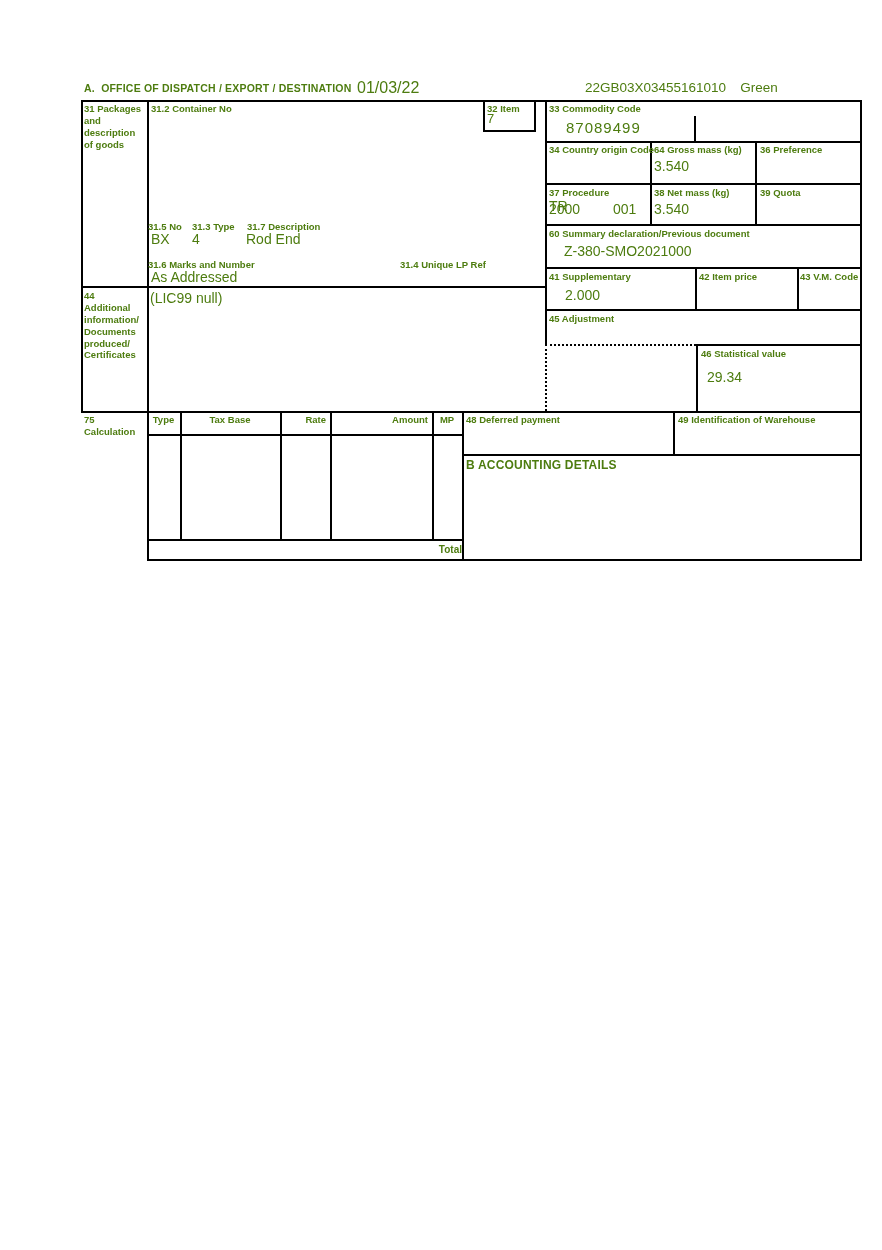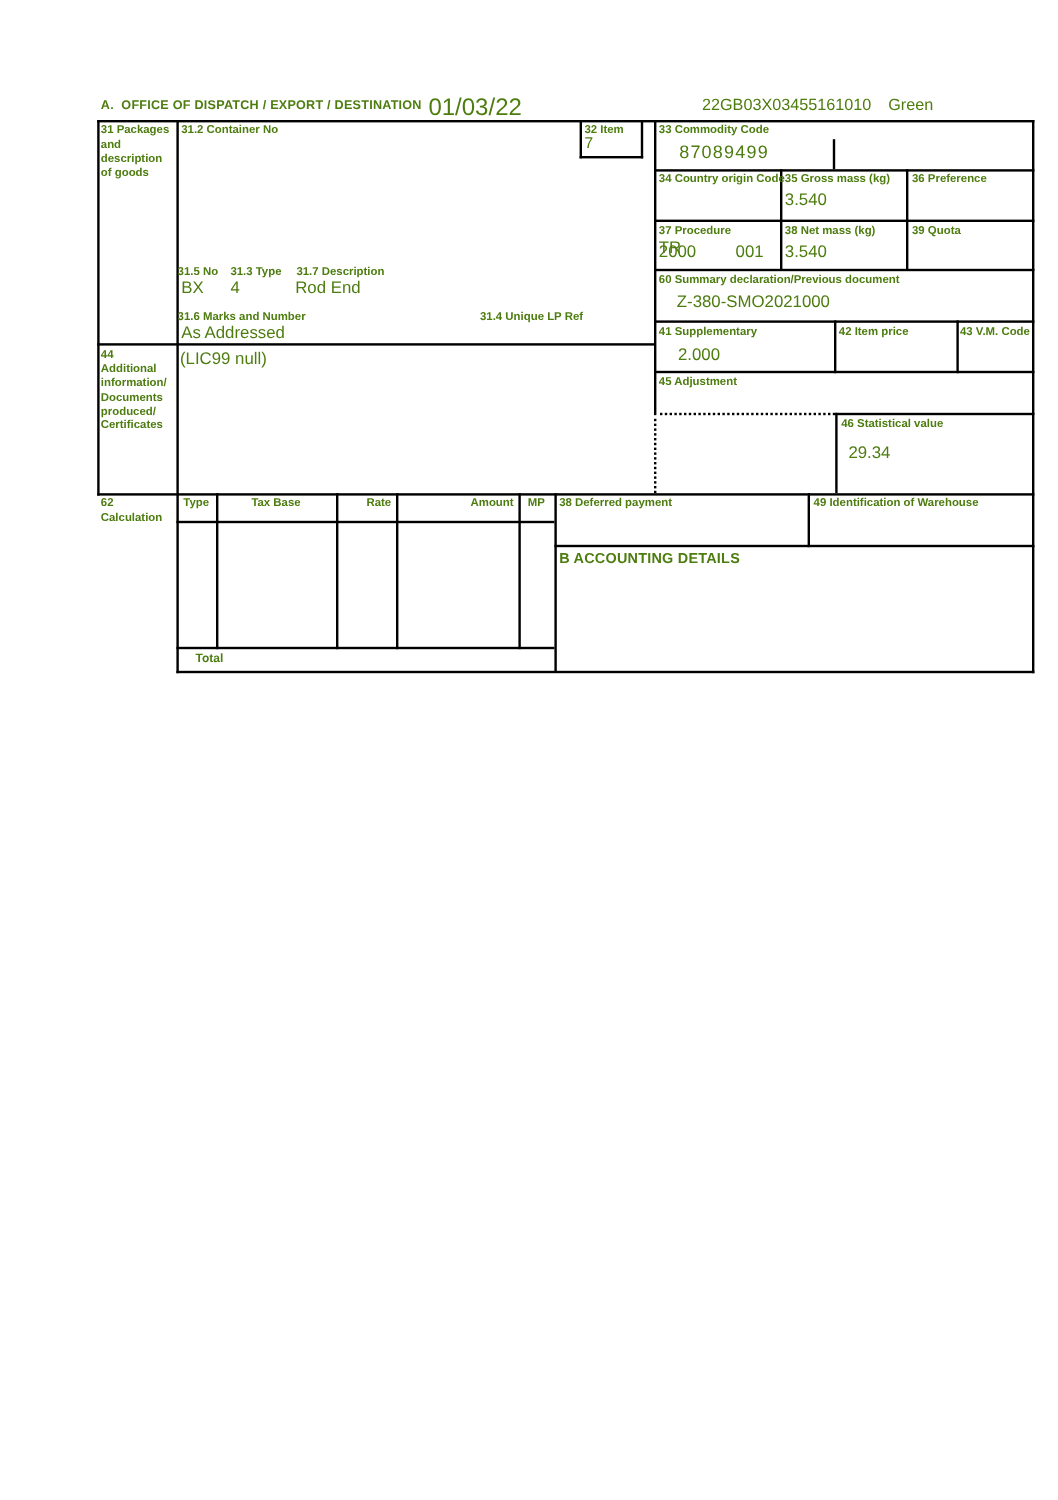--- a/index.html
+++ b/index.html
@@ -6,27 +6,27 @@
   .page{position:relative;width:882px;height:1250px;background:#ffffff;color:#4d7c0f;
         font-family:Liberation Sans, sans-serif;overflow:hidden;}
   .hl{position:absolute;height:2px;background:#000;}
   .vl{position:absolute;width:2px;background:#000;}
   .hl.dot{background:none;border-top:2px dotted #000;height:0;}
   .vl.dot{background:none;border-left:2px dotted #000;width:0;}
   .lbl{position:absolute;font-weight:bold;font-size:9.5px;line-height:1.25;white-space:nowrap;}
   .lbl.pre{white-space:pre-line;}
   .val{position:absolute;font-size:14px;line-height:1.15;white-space:nowrap;}
   .hdr-a{position:absolute;font-weight:bold;font-size:10.5px;letter-spacing:.2px;white-space:pre;}
-  .hdr-date{position:absolute;font-size:20px;}
+  .hdr-date{position:absolute;font-size:16px;}
   .hdr-mrn{position:absolute;font-size:13.5px;display:flex;gap:14px;}
   .th{position:absolute;font-weight:bold;font-size:9.5px;line-height:1;}
   .th.c{text-align:center;}
   .th.r{text-align:right;}
   .b-acct{position:absolute;font-weight:bold;font-size:12px;letter-spacing:.2px;}
-  .total{position:absolute;font-weight:bold;font-size:10px;text-align:left;padding-left:16px;}
+  .total{position:absolute;font-weight:bold;font-size:10px;text-align:right;}
   .commodity{font-size:15px;letter-spacing:1px;}
 </style>
 </head>
 <body>
 
 <div class="page">
 
   <div class="hdr-a" style="left:84px;top:82px;">A.  OFFICE OF DISPATCH / EXPORT / DESTINATION</div>
   <div class="hdr-date" style="left:357px;top:79px;">01/03/22</div>
   <div class="hdr-mrn" style="left:585px;top:80px;">
@@ -73,21 +73,21 @@
   <div class="lbl pre" style="left:84px;top:103px;width:58px;">31 Packages
 and
 description
 of goods</div>
   <div class="lbl pre" style="left:84px;top:290px;width:60px;">44
 Additional
 information/
 Documents
 produced/
 Certificates</div>
-  <div class="lbl pre" style="left:84px;top:414px;width:60px;">62
+  <div class="lbl pre" style="left:84px;top:414px;width:60px;">75
 Calculation</div>
 
   <div class="lbl" style="left:151px;top:103px;">31.2 Container No</div>
   <div class="lbl" style="left:487px;top:103px;">32 Item</div>
   <div class="val" style="left:487px;top:112px;font-size:13px;">7</div>
 
   <div class="lbl" style="left:148px;top:221px;">31.5 No</div>
   <div class="lbl" style="left:192px;top:221px;">31.3 Type</div>
   <div class="lbl" style="left:247px;top:221px;">31.7 Description</div>
   <div class="val" style="left:151px;top:231px;">BX</div>
@@ -98,21 +98,21 @@
   <div class="lbl" style="left:400px;top:259px;">31.4 Unique LP Ref</div>
   <div class="val" style="left:151px;top:269px;">As Addressed</div>
 
   <div class="val" style="left:150px;top:290px;">(LIC99 null)</div>
 
   <div class="lbl" style="left:549px;top:103px;">33 Commodity Code</div>
   <div class="val commodity" style="left:566px;top:119px;">87089499</div>
 
   <div class="lbl" style="left:549px;top:144px;">34 Country origin Code</div>
   <div class="val" style="left:549px;top:158px;margin-top:40px;">TR</div>
-  <div class="lbl" style="left:654px;top:144px;">35 Gross mass (kg)</div>
+  <div class="lbl" style="left:654px;top:144px;">64 Gross mass (kg)</div>
   <div class="val" style="left:654px;top:158px;">3.540</div>
   <div class="lbl" style="left:760px;top:144px;">36 Preference</div>
 
   <div class="lbl" style="left:549px;top:187px;">37 Procedure</div>
   <div class="val" style="left:549px;top:201px;">2000</div>
   <div class="val" style="left:613px;top:201px;">001</div>
   <div class="lbl" style="left:654px;top:187px;">38 Net mass (kg)</div>
   <div class="val" style="left:654px;top:201px;">3.540</div>
   <div class="lbl" style="left:760px;top:187px;">39 Quota</div>
 
@@ -128,19 +128,19 @@
 
   <div class="lbl" style="left:701px;top:348px;">46 Statistical value</div>
   <div class="val" style="left:707px;top:369px;">29.34</div>
 
   <div class="th c" style="left:147px;top:415px;width:33px;">Type</div>
   <div class="th c" style="left:180px;top:415px;width:100px;">Tax Base</div>
   <div class="th r" style="left:280px;top:415px;width:46px;">Rate</div>
   <div class="th r" style="left:330px;top:415px;width:98px;">Amount</div>
   <div class="th c" style="left:432px;top:415px;width:30px;">MP</div>
 
-  <div class="lbl" style="left:466px;top:414px;">38 Deferred payment</div>
+  <div class="lbl" style="left:466px;top:414px;">48 Deferred payment</div>
   <div class="lbl" style="left:678px;top:414px;">49 Identification of Warehouse</div>
   <div class="b-acct" style="left:466px;top:458px;">B ACCOUNTING DETAILS</div>
 
   <div class="total" style="left:147px;top:544px;width:315px;">Total</div>
 
 </div>
 
 </body></html>

